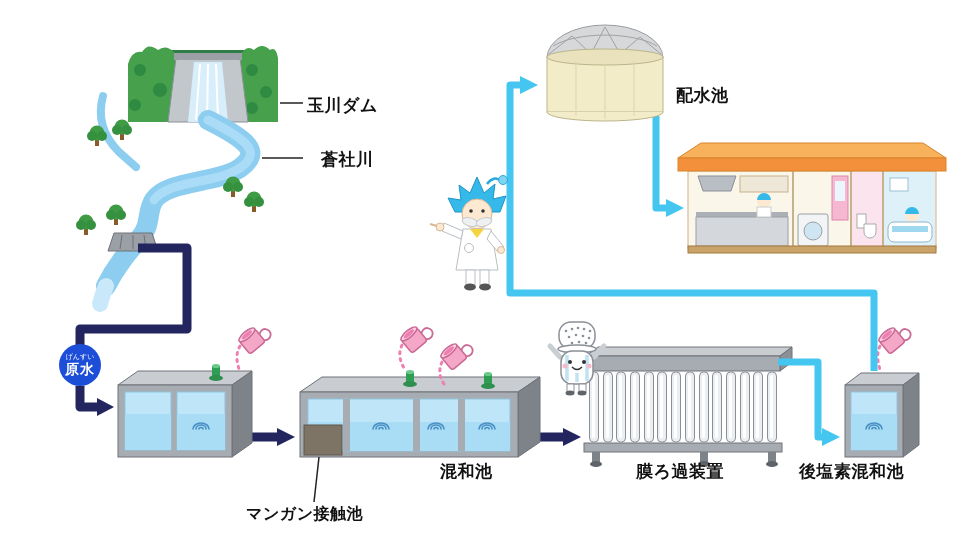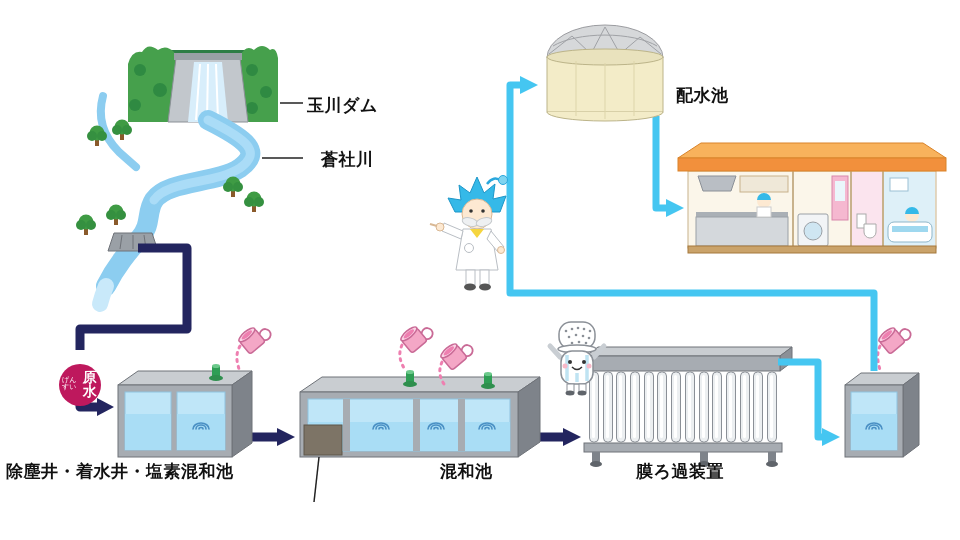--- a/index.html
+++ b/index.html
@@ -1,22 +1,22 @@
 <!DOCTYPE html>
 <html><head>
 <meta charset="utf-8">
 <style>
   html,body{margin:0;padding:0;background:#fff;}
   .canvas{position:relative;width:960px;height:540px;background:#ffffff;overflow:hidden;
           font-family:Liberation Mono, monospace;}
   svg.scene{position:absolute;left:0;top:0;}
   .lbl{position:absolute;color:#111;font-size:17px;font-weight:600;letter-spacing:0.5px;white-space:nowrap;}
   .lbl.small{font-size:16px;}
-  .raw-badge{position:absolute;left:59px;top:364px;width:42px;height:42px;border-radius:50%;
-             background:#be185d;color:#fff;display:flex;align-items:center;
+  .raw-badge{position:absolute;left:59px;top:344px;width:42px;height:42px;border-radius:50%;
+             background:#1d4ed8;color:#fff;display:flex;flex-direction:column;align-items:center;
              justify-content:center;line-height:1;text-align:center;}
   .raw-badge .furi{font-size:7px;margin-bottom:2px;letter-spacing:0;}
   .raw-badge .main{font-size:14px;font-weight:700;letter-spacing:1px;}
 </style>
 </head>
 <body>
 
 <div class="canvas">
 
 <svg class="scene" width="960" height="540" viewBox="0 0 960 540">
@@ -328,22 +328,23 @@
   <g stroke="#222222" stroke-width="1.5">
     <line x1="280" y1="103" x2="303" y2="103"></line>
     <line x1="262" y1="158" x2="303" y2="158"></line>
     <line x1="319" y1="457" x2="314" y2="502"></line>
   </g>
 </svg>
 
 <div class="lbl" style="left:307px;top:94px">玉川ダム</div>
 <div class="lbl" style="left:321px;top:148px">蒼社川</div>
 <div class="lbl" style="left:676px;top:84px">配水池</div>
-<div class="lbl" style="left:6px;top:460px">除塵井・着水井・塩素混和池</div>
 <div class="lbl" style="left:440px;top:460px">混和池</div>
 <div class="lbl" style="left:636px;top:460px">膜ろ過装置</div>
+<div class="lbl" style="left:799px;top:460px">後塩素混和池</div>
+<div class="lbl small" style="left:246px;top:504px">マンガン接触池</div>
 
 <div class="raw-badge">
   <span class="furi">げんすい</span>
   <span class="main">原水</span>
 </div>
 
 </div>
 
 </body></html>

